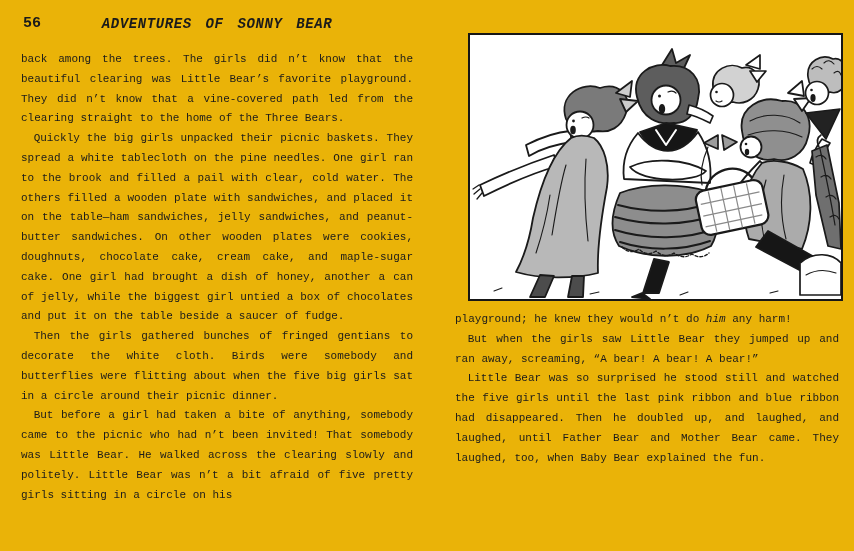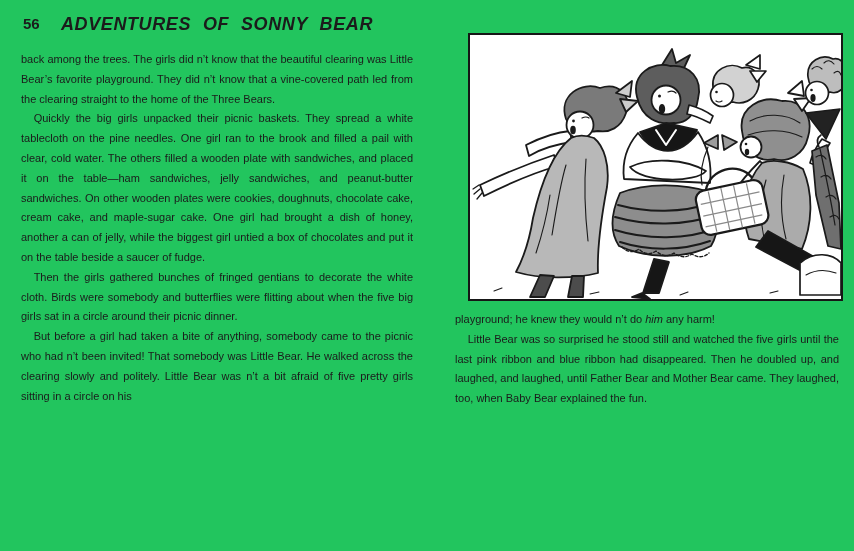--- a/index.html
+++ b/index.html
@@ -1,27 +1,27 @@
 <!DOCTYPE html>
 <html><head>
 <meta charset="utf-8">
 <style>
   html,body{margin:0;padding:0;background:#e8e8e8;}
   .spread{
-    position:relative;width:854px;height:551px;background:#22c55e;
-    font-family:Liberation Sans, sans-serif;color:#1b1b1b;
+    position:relative;width:854px;height:551px;background:#eab308;
+    font-family:Liberation Mono, monospace;color:#1b1b1b;
     overflow:hidden;
   }
   .page{position:absolute;top:14px;}
   .page-left{left:21px;width:392px;}
   .page-right{left:455px;width:384px;}
   .running-head{position:relative;height:22px;line-height:20px;}
   .head-title{
     display:block;text-align:center;font-style:italic;font-weight:bold;
-    font-size:18px;letter-spacing:0.6px;word-spacing:0.35em;white-space:nowrap;
+    font-size:14px;letter-spacing:0.6px;word-spacing:0.35em;white-space:nowrap;
   }
   .page-num{
     position:absolute;top:0;font-size:15px;font-weight:bold;font-style:normal;
   }
   .page-left .page-num{left:2px;}
   .page-right .page-num{right:2px;}
   .body-text{margin-top:14px;font-size:11px;line-height:19.8px;text-align:justify;}
   .body-text p{margin:0;}
   .body-text p.indent{text-indent:1.15em;}
   .body-text em{font-style:italic;}
@@ -162,17 +162,18 @@
         </g>
 
         <g stroke="#1a1a1a" stroke-width="1.1" stroke-linecap="round">
           <path d="M24,256 l8,-3 M120,259 l9,-2 M210,260 l8,-3 M300,258 l8,-2"></path>
         </g>
       </svg>
     </div>
 
     <div class="body-text">
         <p class=""><span>playground; he knew they would n’t do </span><em>him</em><span> any harm!</span></p>
+        <p class="indent"><span>But when the girls saw Little Bear they jumped up and ran away, screaming, “A bear!  A bear!  A bear!”</span></p>
         <p class="indent"><span>Little Bear was so surprised he stood still and watched the five girls until the last pink ribbon and blue ribbon had disappeared.  Then he doubled up, and laughed, and laughed, until Father Bear and Mother Bear came.  They laughed, too, when Baby Bear explained the fun.</span></p>
       </div>
   </div>
 
 </div>
 
 </body></html>

